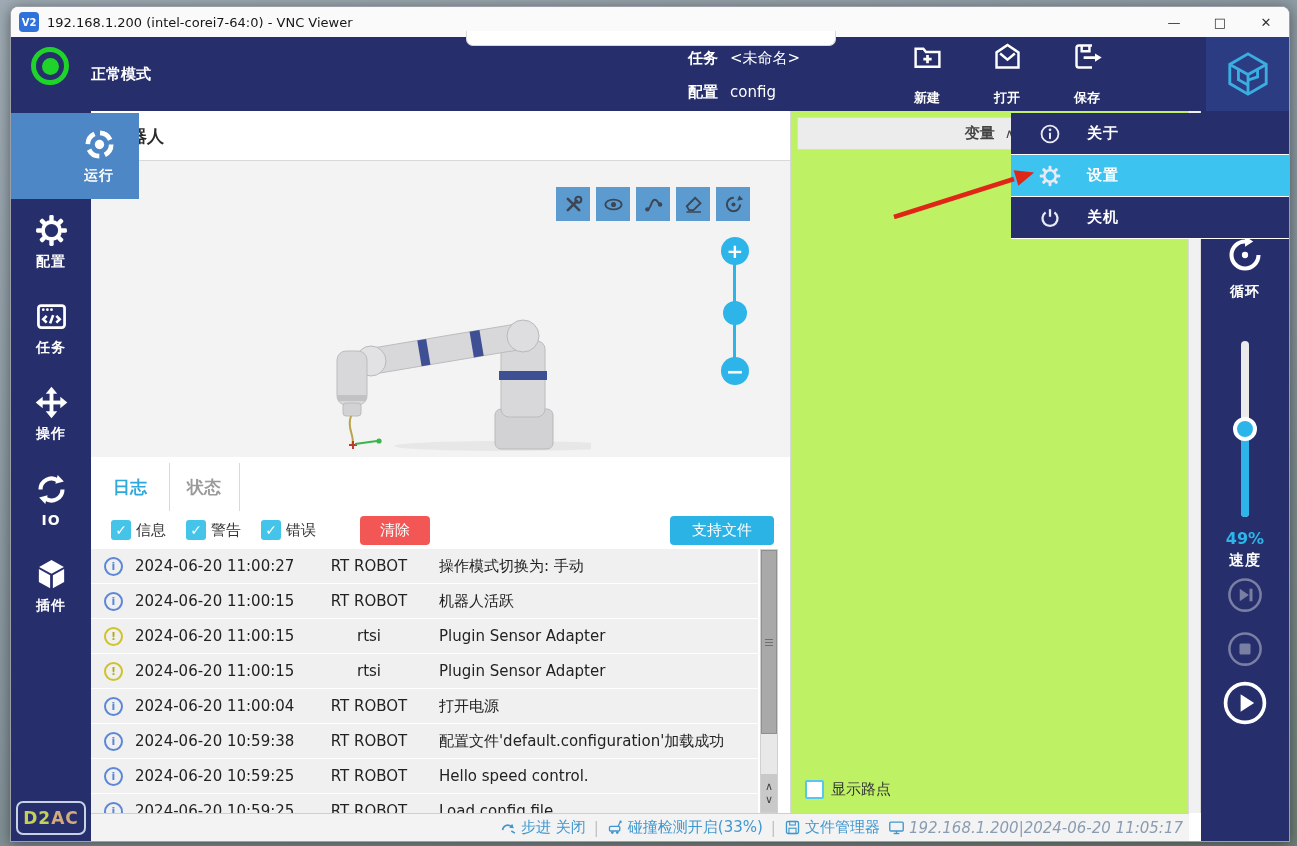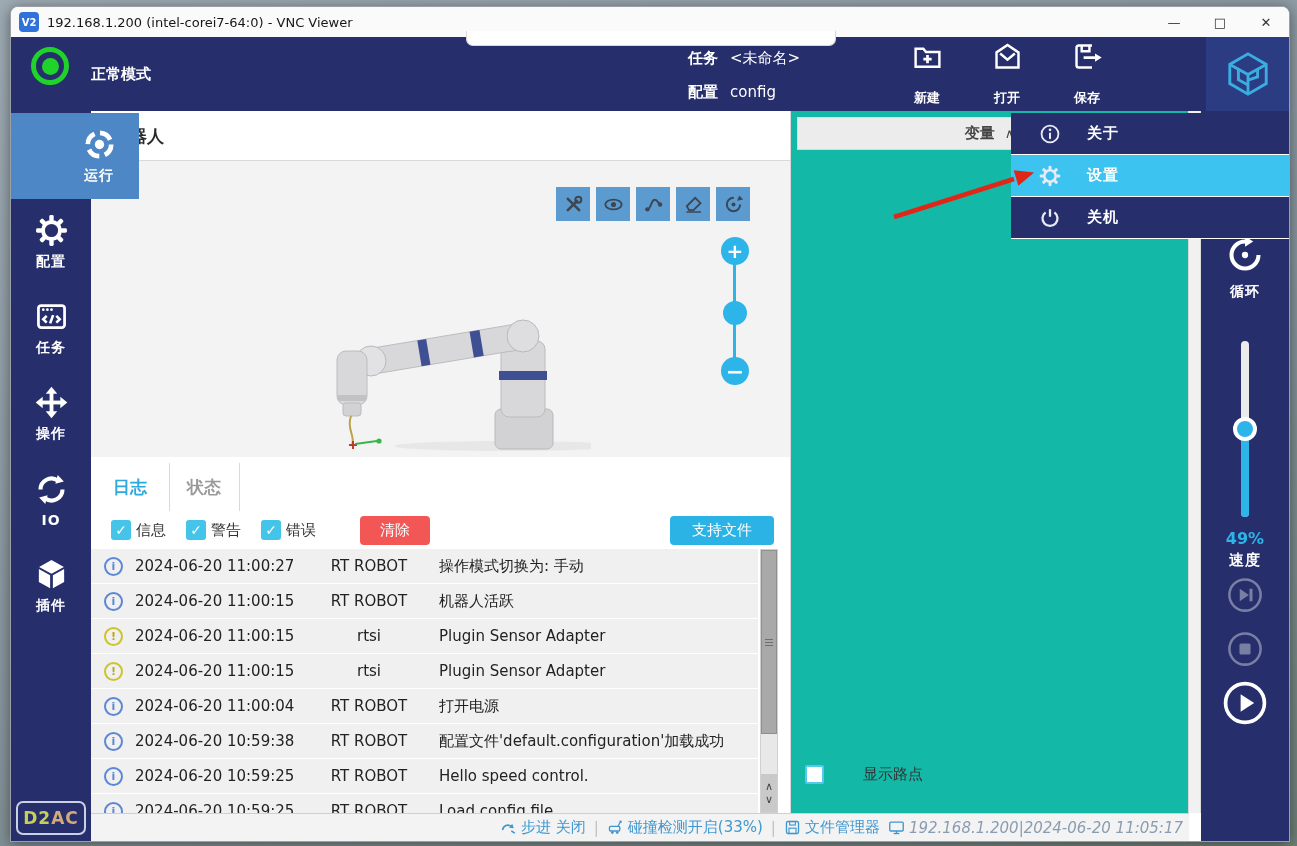--- a/index.html
+++ b/index.html
@@ -73,25 +73,25 @@
   .log-time{width:178px;margin-left:12px;flex:none;}
   .log-src{width:112px;text-align:center;flex:none;}
   .log-msg{margin-left:14px;flex:1;white-space:nowrap;overflow:hidden;}
   
   .log-scroll{position:absolute;right:12px;top:438px;width:18px;bottom:0;background:#e8e8e8;border:1px solid #d0d0d0;box-sizing:border-box;}
   .ls-thumb{position:absolute;left:0;right:0;top:0;height:184px;background:#a9a9a9;border:1px solid #8f8f8f;box-sizing:border-box;}
   .ls-grip{position:absolute;left:3px;right:3px;top:88px;height:8px;
            background:repeating-linear-gradient(180deg,#6e6e6e 0 1px,transparent 1px 3px);}
   .ls-btns{position:absolute;left:0;right:0;bottom:0;height:38px;background:#c9c9c9;display:flex;flex-direction:column;align-items:center;justify-content:center;color:#444;font-size:11px;line-height:13px;}
   
-  .varpanel{position:absolute;left:780px;top:104px;width:398px;bottom:28px;background:#14b8a6;border-right:1px solid #d9d9d9;box-sizing:border-box;}
+  .varpanel{position:absolute;left:780px;top:104px;width:398px;bottom:28px;background:#bef264;border-right:1px solid #d9d9d9;box-sizing:border-box;}
   .var-header{position:absolute;left:6px;right:6px;top:6px;height:33px;background:#ececec;border:1px solid #d9d9d9;box-sizing:border-box;
               display:flex;align-items:center;justify-content:center;font-size:15px;font-weight:700;color:#444;}
   .var-header .caret{margin-left:10px;font-weight:400;font-size:13px;}
-  .waypoints{position:absolute;left:14px;bottom:29px;display:flex;align-items:flex-start;gap:32px;}
+  .waypoints{position:absolute;left:14px;bottom:14px;display:flex;align-items:flex-start;}
   .wp-box{width:19px;height:19px;background:#fff;border:2px solid #57c7ee;border-radius:2px;box-sizing:border-box;}
   .wp-label{font-size:15px;color:#333;margin-left:7px;}
   .gutter{position:absolute;left:1178px;top:104px;width:12px;bottom:28px;background:#f1f1f1;border-right:1px solid #dcdcdc;box-sizing:border-box;}
   
   .rightbar{position:absolute;left:1190px;top:104px;width:88px;bottom:0;background:#262e6b;z-index:10;}
   .loop{position:absolute;left:0;right:0;top:126px;display:flex;flex-direction:column;align-items:center;color:#fff;}
   .loop svg{width:36px;height:36px;color:#fff;}
   .loop span{font-size:14px;font-weight:700;margin-top:10px;letter-spacing:1px;}
   .slider-track{position:absolute;left:40px;top:230px;width:8px;height:176px;border-radius:4px;background:#ebebeb;}
   .slider-fill{position:absolute;left:40px;top:318px;width:8px;height:88px;border-radius:0 0 4px 4px;background:#2db4e8;}

